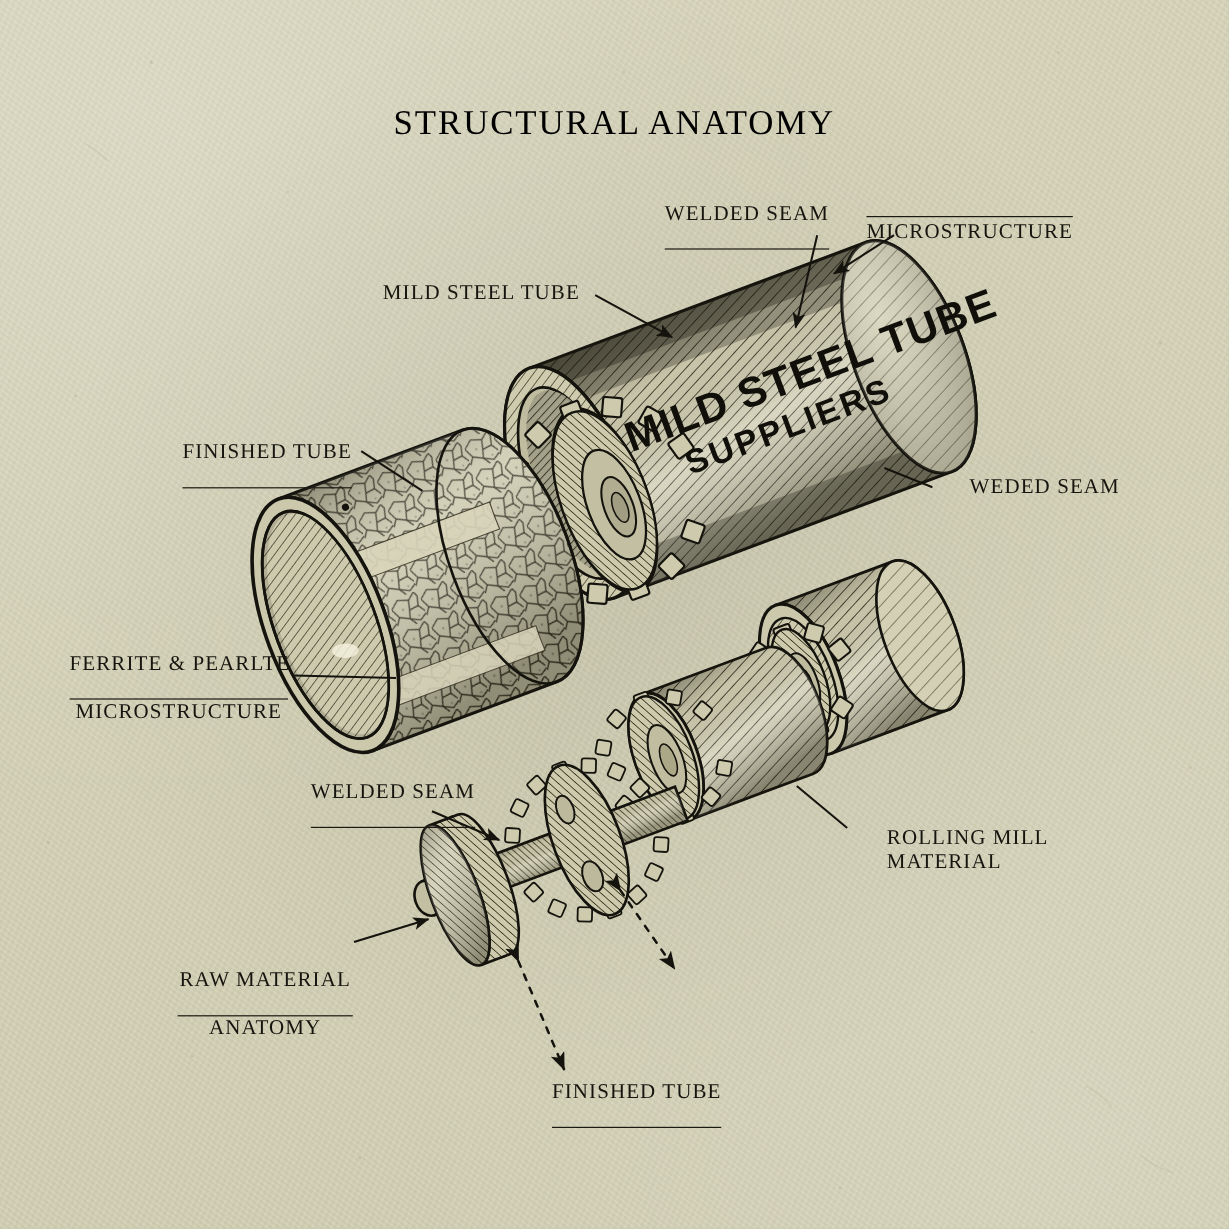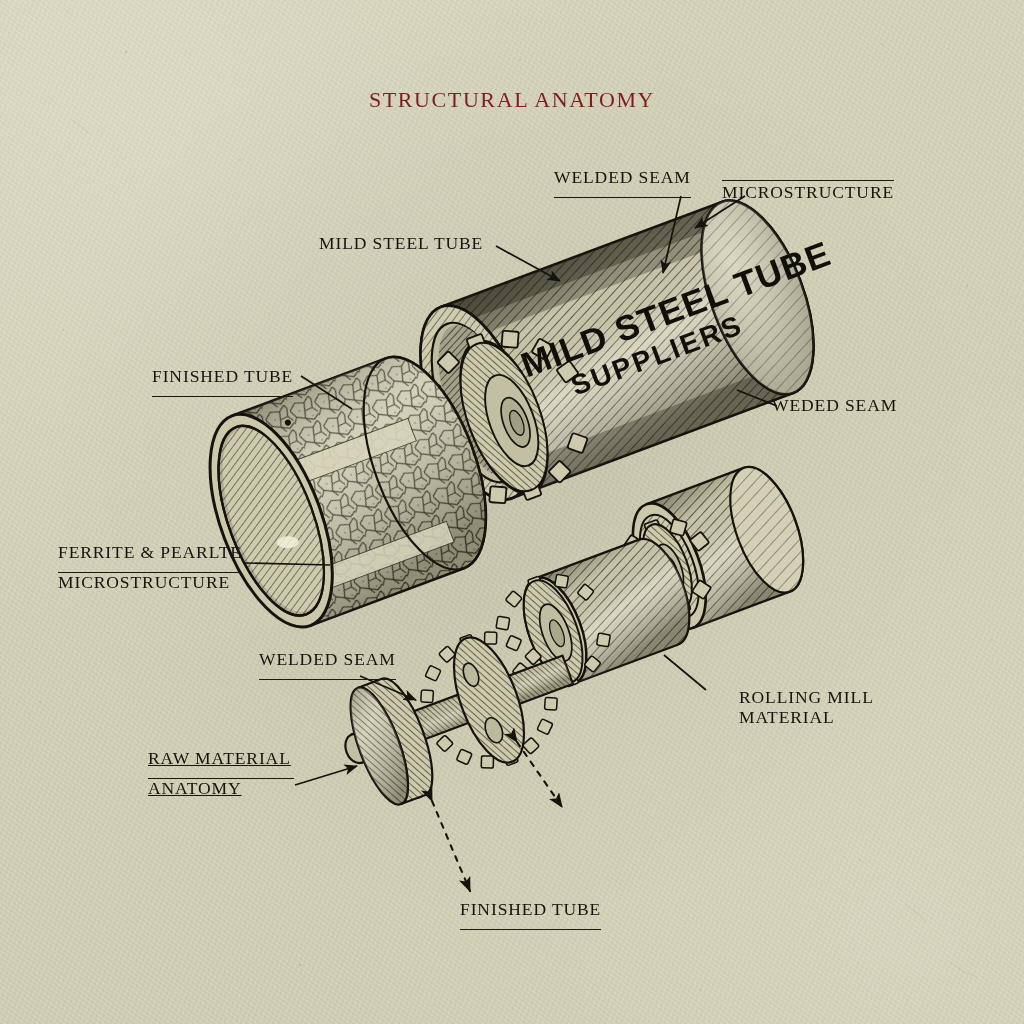--- a/index.html
+++ b/index.html
@@ -20,35 +20,35 @@
       repeating-linear-gradient(37deg, rgba(120,115,85,0.05) 0 2px, rgba(255,255,255,0.035) 2px 4px),
       repeating-linear-gradient(113deg, rgba(120,115,85,0.045) 0 3px, rgba(255,255,255,0.03) 3px 5px),
       linear-gradient(#d7d5bb,#d2d0b5);
     pointer-events:none;
   }
   #specks{position:absolute;inset:0;pointer-events:none;opacity:.5}
   svg.layer{position:absolute;left:0;top:0;width:1024px;height:1024px;overflow:visible}
 
   .ttl{
     position:absolute;left:0;right:0;top:87px;text-align:center;
-    font-size:22px;letter-spacing:1.6px;color:#7f1d1d;
+    font-size:29px;letter-spacing:1.6px;color:#000000;
     font-family:"Liberation Serif", serif;
   }
 
   .lbl{
     position:absolute;
     color:#15140e;
     font-family:"Liberation Serif", serif;
     font-size:17.5px;
     letter-spacing:.9px;
     line-height:1.14;
     white-space:nowrap;
   }
-  .lbl.c{}
-  .ul{border-bottom:1.6px solid #1b1a12;padding-bottom:9px;}
+  .lbl.c{text-align:center}
+  .ul{border-bottom:1.6px solid #1b1a12;padding-bottom:19px;}
   .ol{border-top:1.6px solid #1b1a12;padding-top:2px;}
 
   
   .brand{
     position:absolute;
     font-family:"Liberation Sans", sans-serif;
     font-weight:bold;color:#100f0a;
     white-space:nowrap;
     text-align:center;
   }
@@ -397,34 +397,34 @@
   </div>
 
   <div class="lbl ul" style="left:554px;top:168px;">WELDED SEAM</div>
 
   <div class="lbl ol" style="left:722px;top:180px;">MICROSTRUCTURE</div>
 
   <div class="lbl" style="left:319px;top:234px;">MILD STEEL TUBE</div>
 
   <div class="lbl ul" style="left:152px;top:367px;">FINISHED TUBE</div>
 
-  <div class="lbl" style="left:772px;top:396px;">WEDED SEAM</div>
+  <div class="lbl" style="left:808px;top:396px;">WEDED SEAM</div>
 
   <div class="lbl c" style="left:58px;top:543px;width:182px;">
     <div class="ul">FERRITE &amp; PEARLTE</div>
     <div>MICROSTRUCTURE</div>
   </div>
 
   <div class="lbl ul" style="left:259px;top:650px;">WELDED SEAM</div>
 
   <div class="lbl" style="left:739px;top:688px;">
     <div>ROLLING MILL</div>
     <div>MATERIAL</div>
   </div>
 
-  <div class="lbl c" style="left:148px;top:749px;width:146px;text-decoration:underline;">
+  <div class="lbl c" style="left:148px;top:807px;width:146px;">
     <div class="ul">RAW MATERIAL</div>
     <div>ANATOMY</div>
   </div>
 
 
   <div class="lbl ul" style="left:460px;top:900px;">FINISHED TUBE</div>
 </div>
 
 </body></html>

